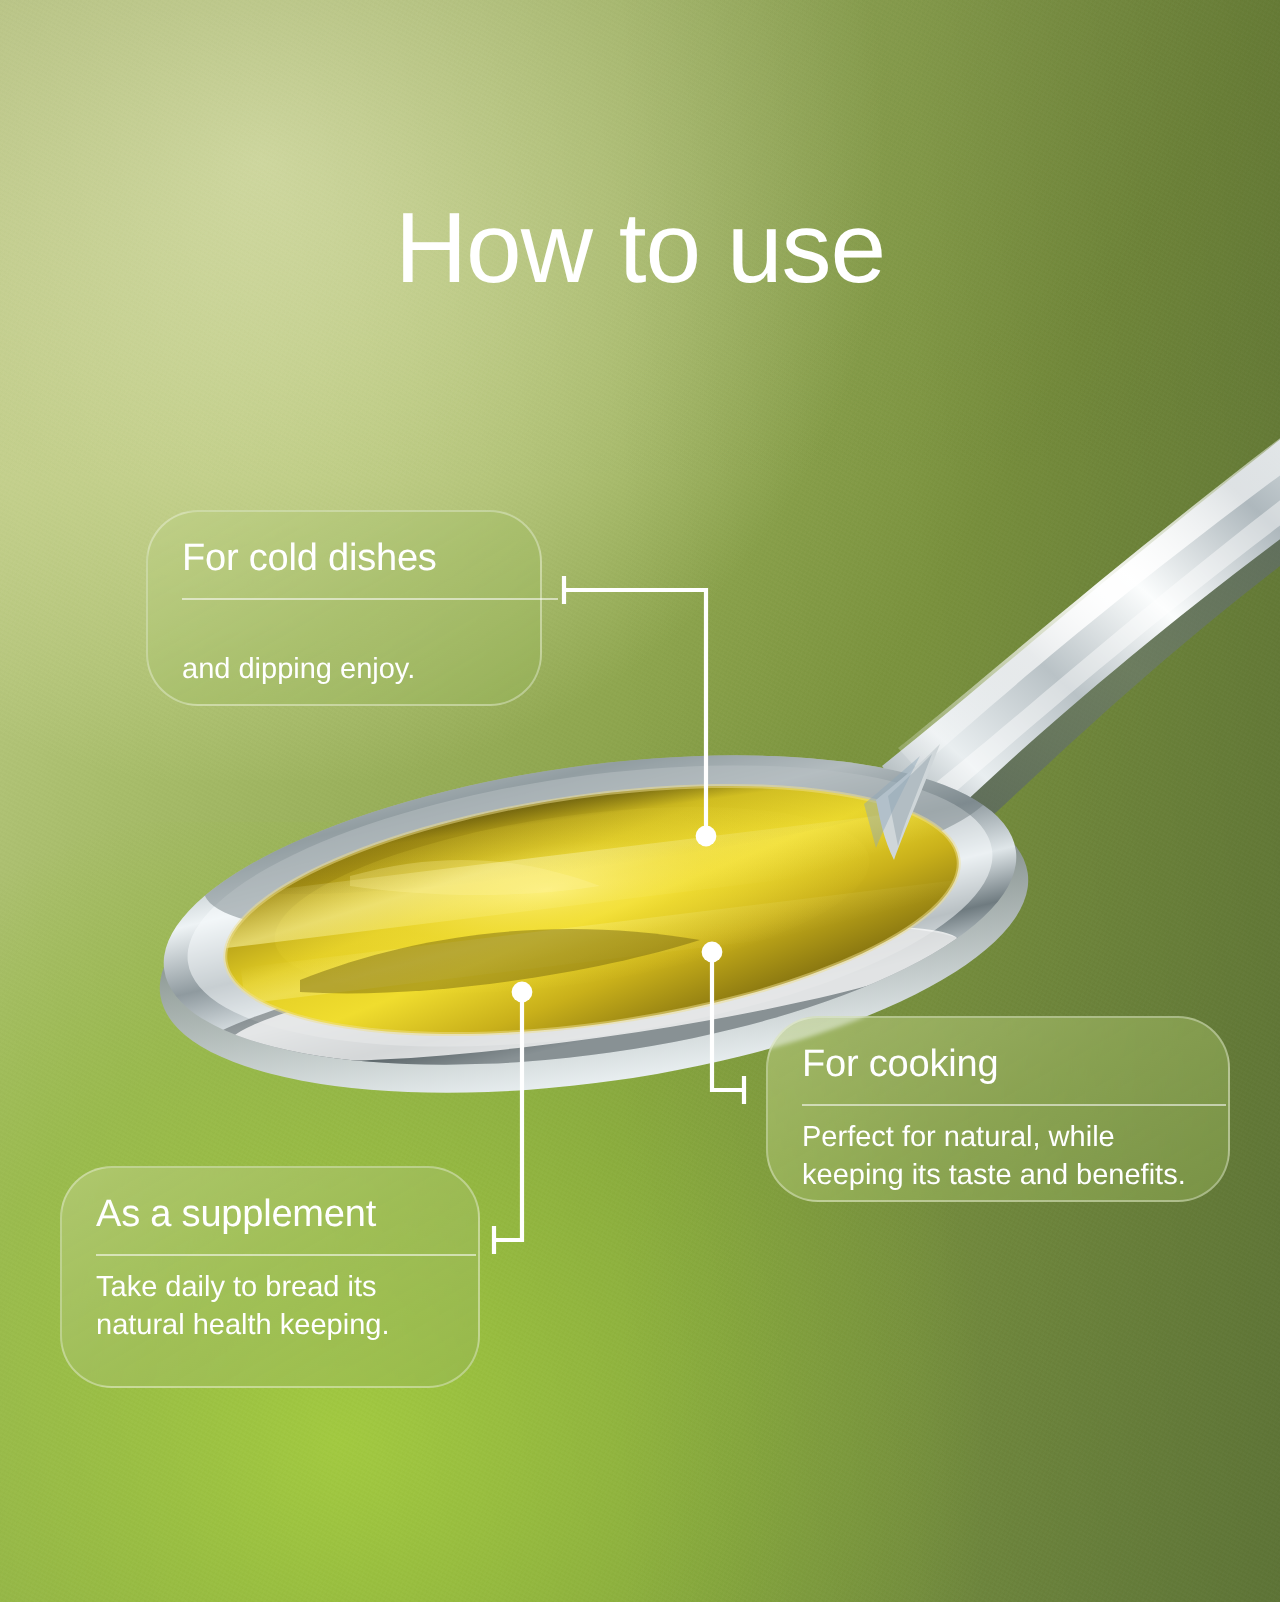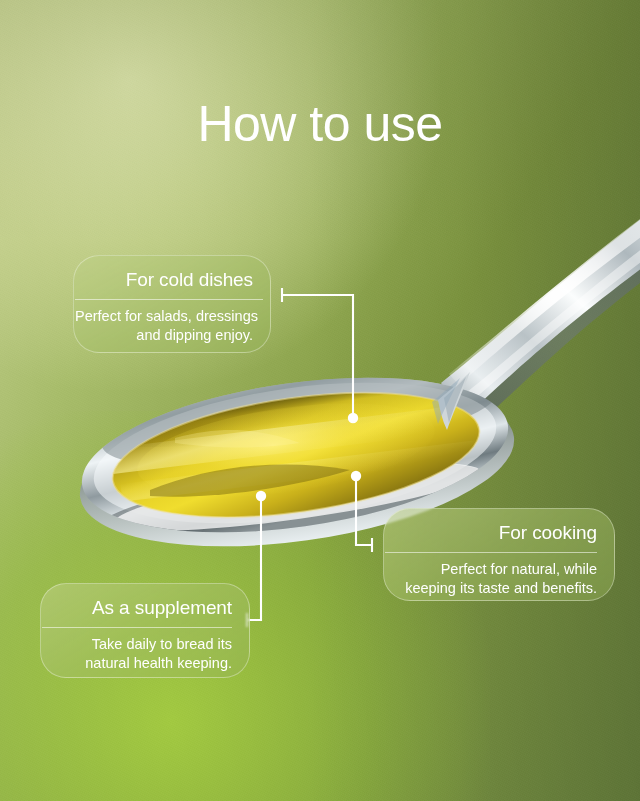--- a/index.html
+++ b/index.html
@@ -66,25 +66,24 @@
 
   
   .leaders { position:absolute; inset:0; }
   .leaders svg { display:block; width:640px; height:801px; }
 
   
   .card {
     position:absolute;
     border-radius:26px;
     border:1px solid rgba(255,255,255,0.34);
-    padding:13px 17px 15px 1px;
+    padding:13px 17px 15px 17px;
     color:#ffffff;
     background:linear-gradient(150deg, rgba(190,208,134,0.56) 0%, rgba(165,191,104,0.5) 50%, rgba(150,180,88,0.44) 100%);
     backdrop-filter:blur(1px);
-    text-align:right;
   }
   .card h3 {
     font-size:19px;
     font-weight:400;
     line-height:1.15;
     letter-spacing:-0.1px;
     white-space:nowrap;
     color:#ffffff;
   }
   .card .rule {
@@ -94,22 +93,22 @@
   }
   .card p {
     font-size:14.5px;
     line-height:1.34;
     font-weight:400;
     color:#ffffff;
     white-space:nowrap;
   }
 
   #card-cold      { left:73px;  top:255px; width:198px; height:98px; }
-  #card-cooking   { left:383px; top:508px; width:232px; height:93px;border-radius:27px; }
-  #card-supplement{ left:40px;  top:583px; width:210px; height:95px; }
+  #card-cooking   { left:383px; top:508px; width:232px; height:93px; }
+  #card-supplement{ left:30px;  top:583px; width:210px; height:111px; }
 
   #card-cold .rule       { width:188px; }
   #card-cooking .rule    { width:212px; }
   #card-supplement .rule { width:190px; }
 
   #card-cold p, #card-supplement p { position:relative; }
 </style>
 </head>
 <body>
 
@@ -256,21 +255,21 @@
       </g>
     </svg>
   </div>
 
   <h1 class="title">How to use</h1>
 
   <div class="card" id="card-cold">
     <h3>For cold dishes</h3>
     <div class="rule"></div>
     <p>
-      <span>Perfect for salads, dressings</span><br>
+      <br>
       <span>and dipping enjoy.</span>
     </p>
   </div>
 
   <div class="card" id="card-cooking">
     <h3>For cooking</h3>
     <div class="rule"></div>
     <p>
       <span>Perfect for natural, while</span><br>
       <span>keeping its taste and benefits.</span>

